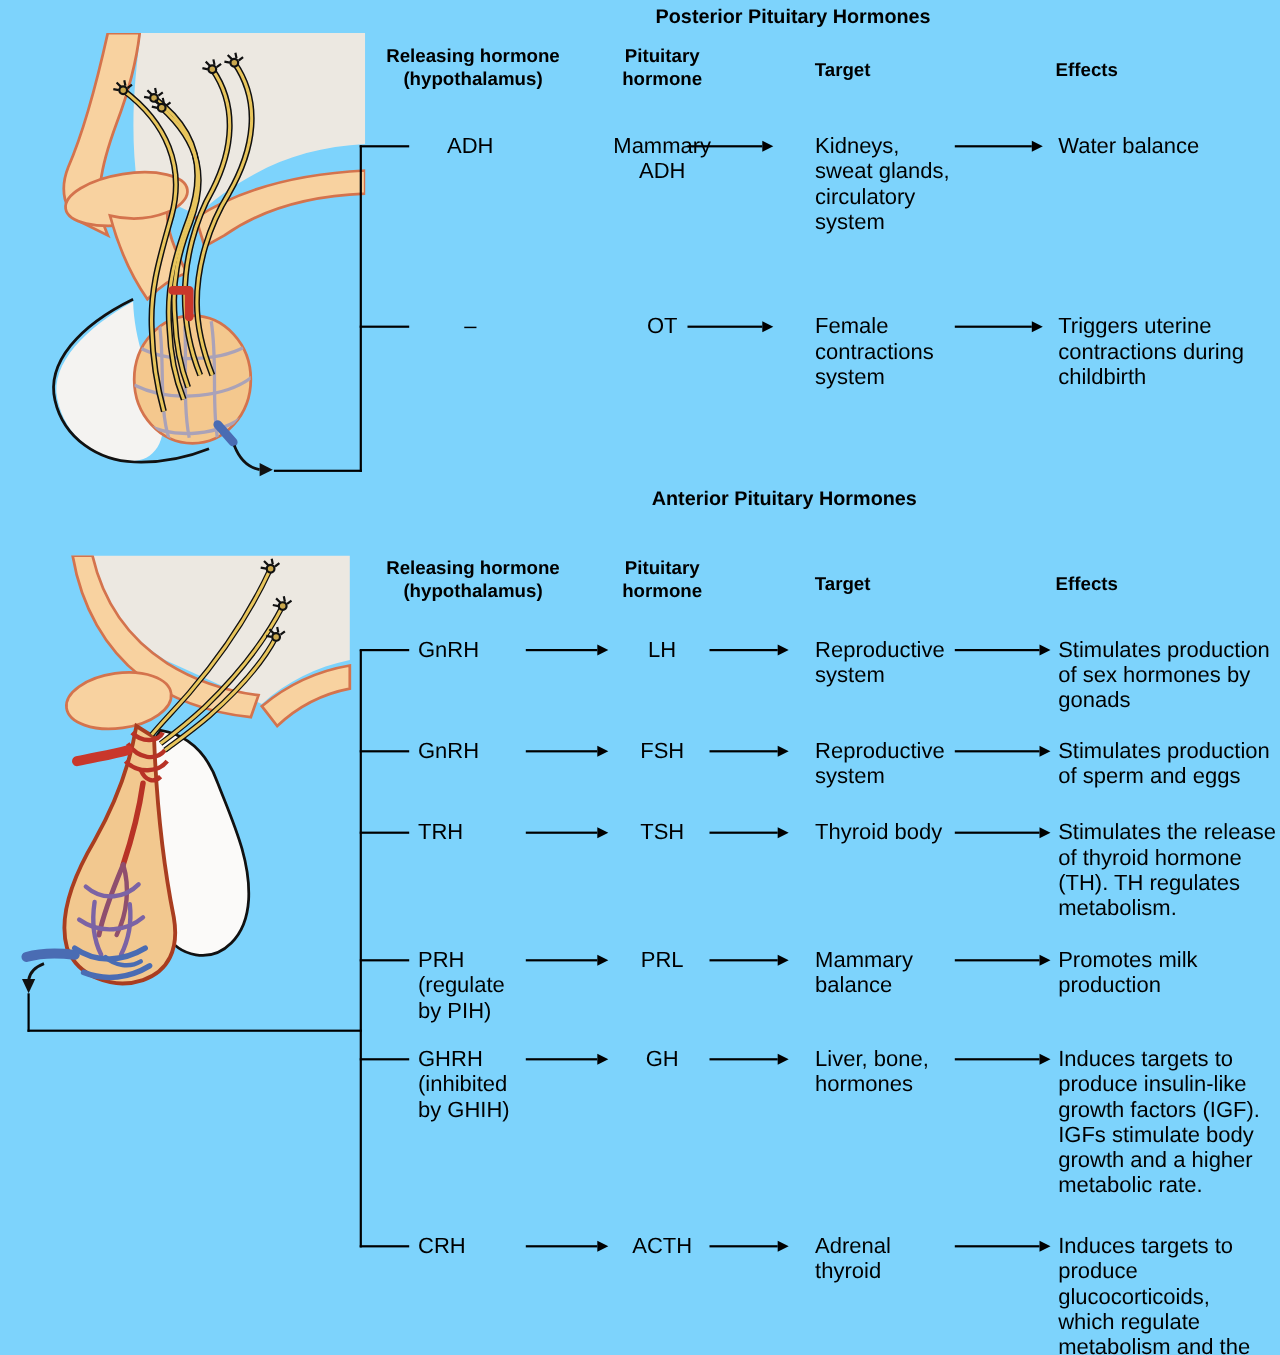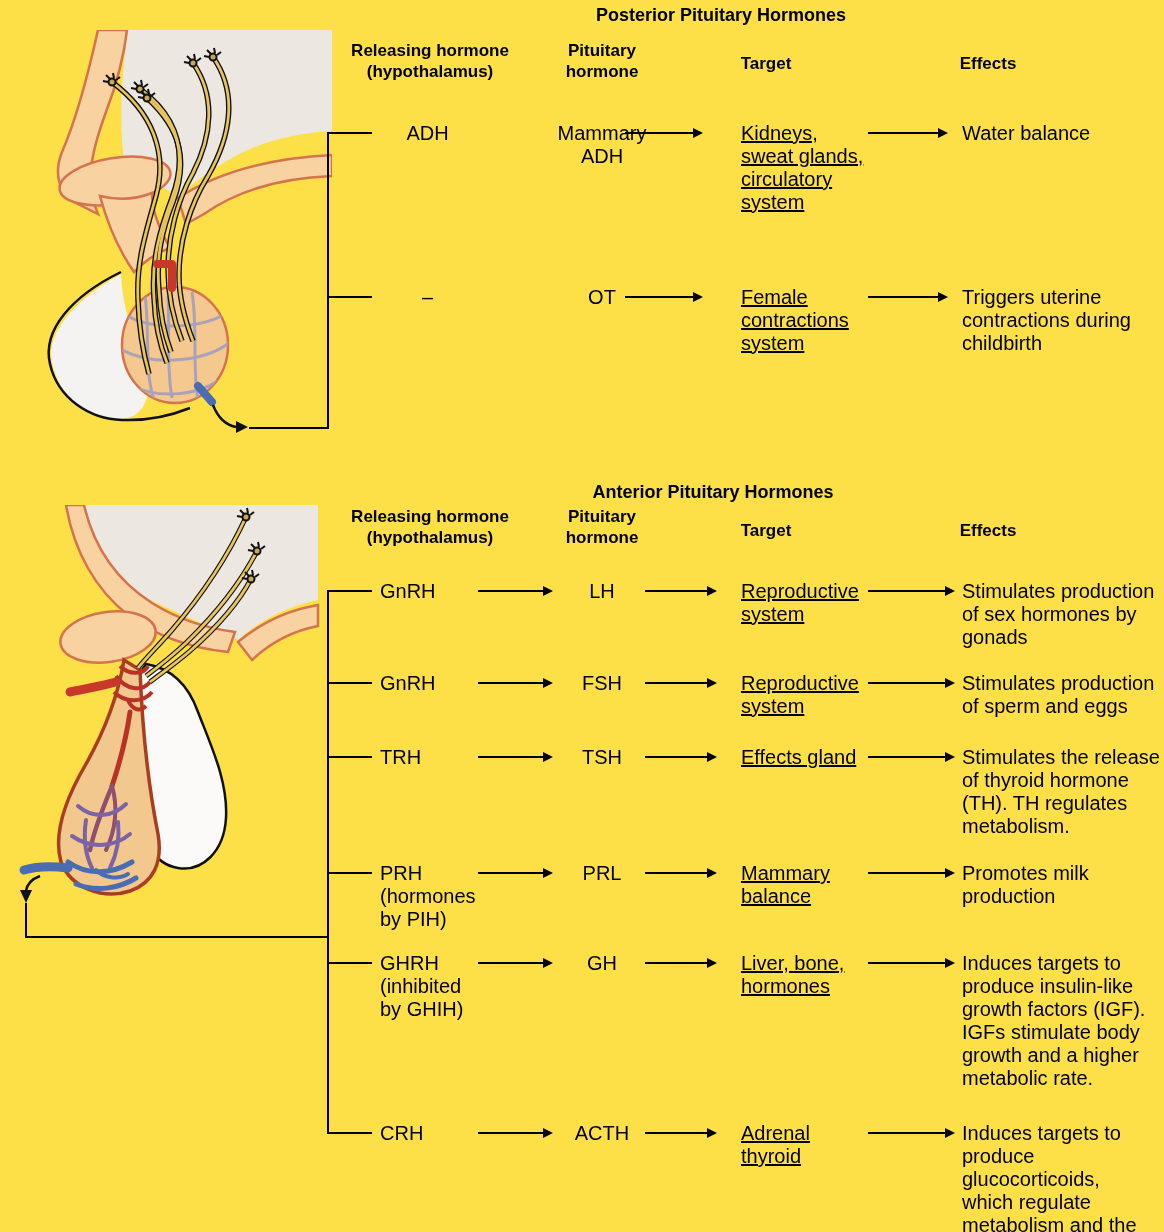--- a/index.html
+++ b/index.html
@@ -1,25 +1,25 @@
 <!DOCTYPE html>
 <html><head>
 <meta charset="utf-8">
 <style>
   html,body{margin:0;padding:0;background:#fff;}
-  #page{position:relative;width:1164px;height:1232px;background:#fde047;overflow:hidden;
+  #page{position:relative;width:1164px;height:1232px;background:#7dd3fc;overflow:hidden;
         font-family:"Liberation Sans",sans-serif;color:#000;}
   .title{position:absolute;font-size:18px;font-weight:bold;text-align:center;line-height:22px;}
   .hdr{position:absolute;font-size:17px;font-weight:bold;text-align:center;line-height:21px;white-space:pre-line;}
   .row{position:absolute;left:0;top:0;width:100%;height:0;}
   .cell{position:absolute;font-size:20px;line-height:23px;white-space:pre-line;}
   .c-rel{left:380px;width:112px;text-align:left;}
   .c-rel-c{left:370px;width:115px;text-align:center;}
   .c-pit{left:540px;width:124px;text-align:center;}
-  .c-tgt{left:741px;width:140px;text-align:left;text-decoration:underline;}
+  .c-tgt{left:741px;width:140px;text-align:left;}
   .c-eff{left:962px;width:208px;text-align:left;}
   .arrow{position:absolute;height:2px;background:#000;}
   .arrow::after{content:"";position:absolute;right:-10px;top:-4px;width:0;height:0;
     border-left:10px solid #000;border-top:5px solid transparent;border-bottom:5px solid transparent;}
   .ln{position:absolute;background:#000;}
 </style>
 </head>
 <body>
 
 <div id="page">
@@ -113,21 +113,21 @@
 contractions
 system</div>
       <div class="arrow" style="left:868px;top:10px;width:70px;"></div>
       <div class="cell c-eff">Triggers uterine
 contractions during
 childbirth</div>
     </div>
   </div>
 
   <div>
-    <div class="title" style="left:553px;top:481px;width:320px;">Anterior Pituitary Hormones</div>
+    <div class="title" style="left:553px;top:442px;width:320px;">Anterior Pituitary Hormones</div>
 
     <div class="hdr" style="left:330px;top:506px;width:200px;">Releasing hormone
 (hypothalamus)</div>
     <div class="hdr" style="left:540px;top:506px;width:124px;">Pituitary
 hormone</div>
     <div class="hdr" style="left:716px;top:520px;width:100px;">Target</div>
     <div class="hdr" style="left:938px;top:520px;width:100px;">Effects</div>
 
     <svg style="position:absolute;left:0px;top:505px;" width="335" height="448" viewBox="0 505 335 448">
       <defs>
@@ -214,31 +214,31 @@
       <div class="arrow" style="left:868px;top:10px;width:77px;"></div>
       <div class="cell c-eff">Stimulates production
 of sperm and eggs</div>
     </div>
 
     <div class="row" style="top:746px;">
       <div class="cell c-rel">TRH</div>
       <div class="arrow" style="left:478px;top:10px;width:65px;"></div>
       <div class="cell c-pit">TSH</div>
       <div class="arrow" style="left:645px;top:10px;width:62px;"></div>
-      <div class="cell c-tgt">Effects gland</div>
+      <div class="cell c-tgt">Thyroid body</div>
       <div class="arrow" style="left:868px;top:10px;width:77px;"></div>
       <div class="cell c-eff">Stimulates the release
 of thyroid hormone
 (TH). TH regulates
 metabolism.</div>
     </div>
 
     <div class="row" style="top:862px;">
       <div class="cell c-rel">PRH
-(hormones
+(regulate
 by PIH)</div>
       <div class="arrow" style="left:478px;top:10px;width:65px;"></div>
       <div class="cell c-pit">PRL</div>
       <div class="arrow" style="left:645px;top:10px;width:62px;"></div>
       <div class="cell c-tgt">Mammary
 balance</div>
       <div class="arrow" style="left:868px;top:10px;width:77px;"></div>
       <div class="cell c-eff">Promotes milk
 production</div>
     </div>

